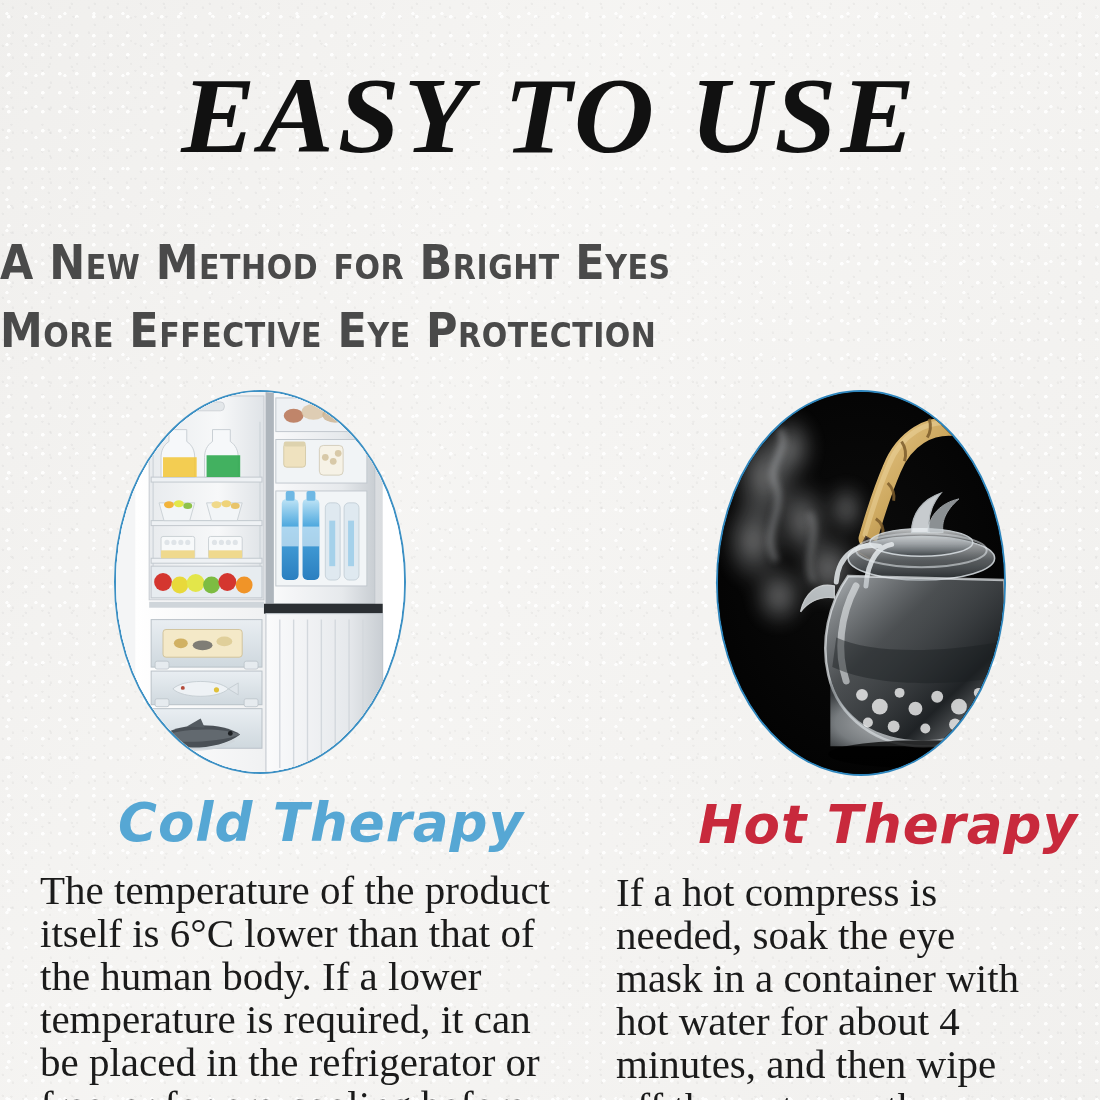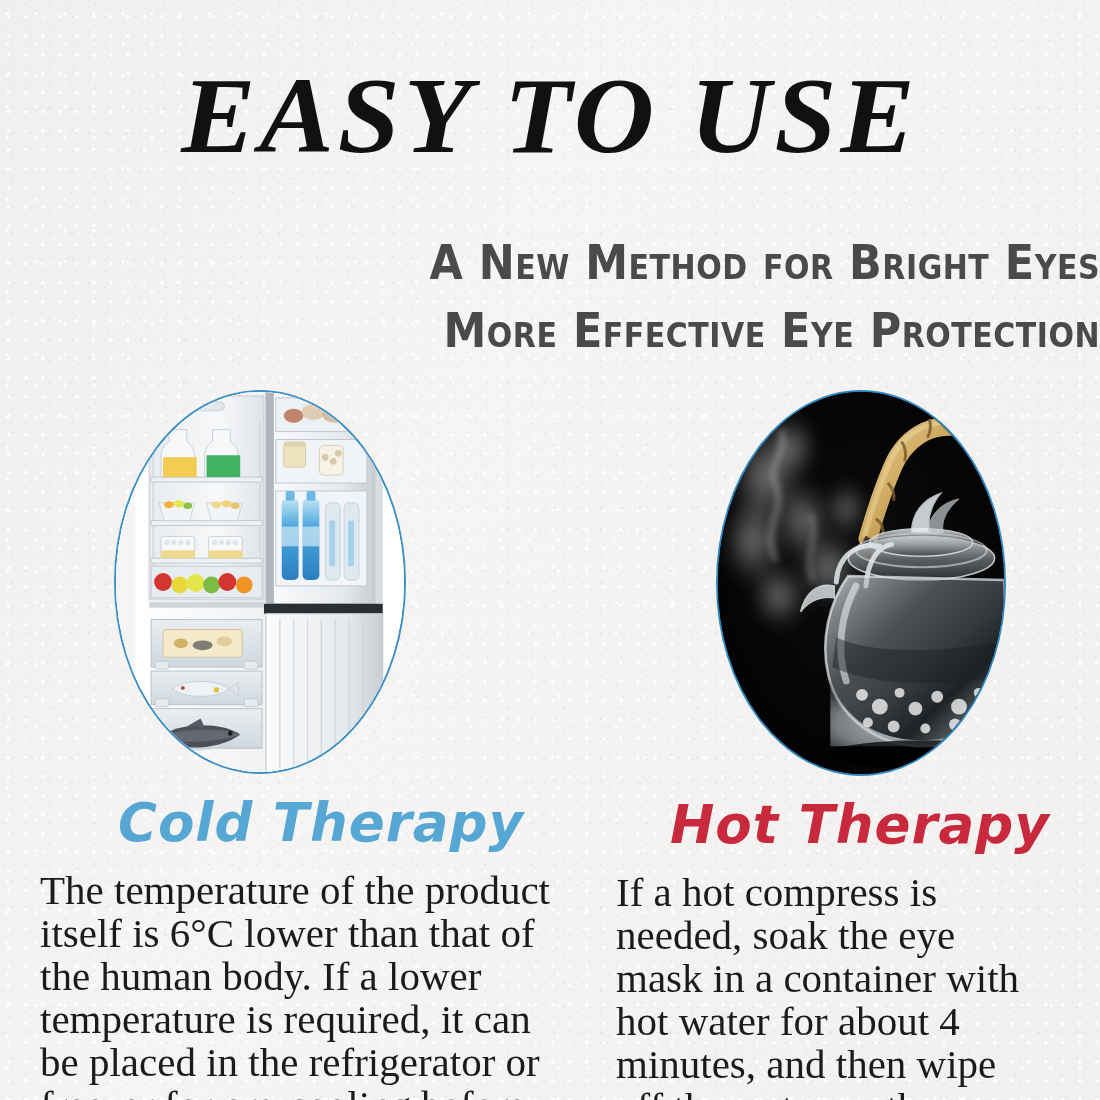--- a/index.html
+++ b/index.html
@@ -49,21 +49,21 @@
     white-space: nowrap;
     transform: scaleX(1.03);
   }
 
   
   #subtitle {
     position: absolute;
     top: 228px;
     left: 0;
     width: 1100px;
-    text-align: right;
+    text-align: left;
     color: #4a4a4a;
     font-family: "DejaVu Sans", sans-serif;
     font-weight: bold;
     font-size: 43px;
     line-height: 68px;
     font-variant: small-caps;
     letter-spacing: 0.5px;
   }
   #subtitle .sub-line {
     display: block;
@@ -107,21 +107,21 @@
   .therapy-label {
     margin-top: 18px;
     font-family: "DejaVu Sans", sans-serif;
     font-style: italic;
     font-weight: bold;
     font-size: 53px;
     letter-spacing: 1px;
     white-space: nowrap;
   }
   #label-cold { color: #56a7d4; margin-left: 96px; }
-  #label-hot  { color: #c8293c; margin-left: 62px; }
+  #label-hot  { color: #c8293c; margin-left: 62px; text-align: right; }
 
   
   .body-text {
     margin-top: 16px;
     font-family: "Liberation Serif", "DejaVu Serif", serif;
     font-size: 41px;
     line-height: 43px;
     color: #1b1b1b;
   }
   #text-cold { width: 524px; margin-left: 18px; }

